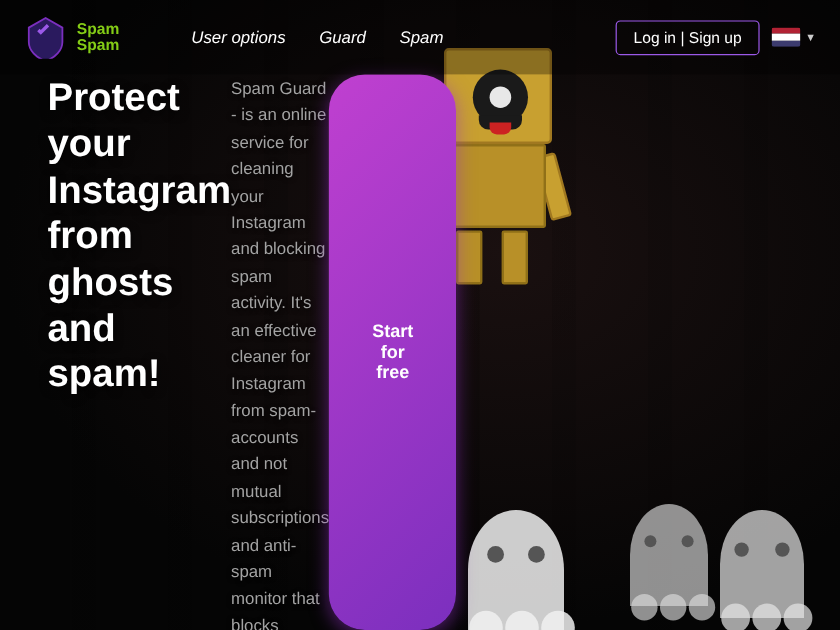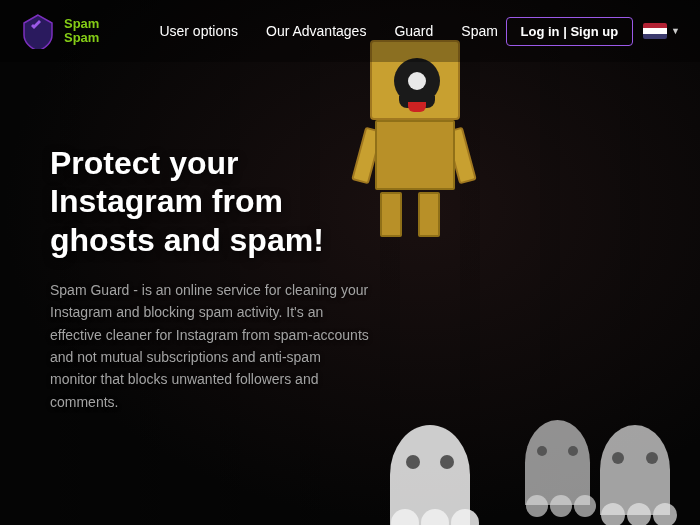--- a/index.html
+++ b/index.html
@@ -268,20 +268,21 @@
       color: #84cc16;
       text-align: center;
     }
 
     .nav-links {
       display: flex;
       align-items: center;
       gap: 28px;
       margin-left: 60px;
       flex: 1;
+      font-style: italic;
     }
 
     .nav-link {
       color: #fff;
       text-decoration: none;
       font-size: 14px;
       font-weight: 400;
       cursor: pointer;
       transition: color 0.2s;
     }
@@ -294,21 +295,20 @@
 
     .btn-login-signup {
       border: 1px solid #9b59e8;
       background: transparent;
       color: #fff;
       font-size: 13px;
       padding: 6px 14px;
       border-radius: 4px;
       cursor: pointer;
       white-space: nowrap;
-      font-weight: bold;
     }
 
     .lang-selector {
       display: flex;
       align-items: center;
       gap: 4px;
       cursor: pointer;
       color: #fff;
       font-size: 13px;
     }
@@ -326,21 +326,21 @@
     .flag-icon .stripe-blue { flex: 1; background: #3C3B6E; }
 
     
     .hero-content {
       position: absolute;
       top: 62px;
       left: 0;
       right: 0;
       bottom: 0;
       display: flex;
-      flex-direction: column;
+      flex-direction: row;
       justify-content: center;
       padding: 0 50px;
       z-index: 5;
       max-width: 420px;
     }
 
     .hero-title {
       font-size: 32px;
       font-weight: 700;
       color: #ffffff;
@@ -442,34 +442,34 @@
       <path d="M14 16l-3-3 2-2 1 1 5-5 2 2-7 7z" fill="#9b59e8"></path>
     </svg>
     <div class="logo-text">
       <span>Spam</span>
       <span>Spam</span>
     </div>
   </div>
 
   <div class="nav-links">
     <a class="nav-link">User options</a>
-    <a class="nav-link">Our Advantages</a>
     <a class="nav-link">Guard</a>
     <a class="nav-link">Spam</a>
   </div>
 
   <div class="nav-right">
     <button class="btn-login-signup">Log in | Sign up</button>
     <div class="lang-selector">
       <div class="flag-icon">
         <div class="stripe-red"></div>
         <div class="stripe-white"></div>
         <div class="stripe-blue"></div>
       </div>
       <span class="chevron-down">▼</span>
     </div>
   </div>
 </nav>
 
 <div class="hero-content">
   <h1 class="hero-title">Protect your Instagram from ghosts and spam!</h1>
   <p class="hero-description">Spam Guard - is an online service for cleaning your Instagram and blocking spam activity. It's an effective cleaner for Instagram from spam-accounts and not mutual subscriptions and anti-spam monitor that blocks unwanted followers and comments.</p>
+  <button class="btn-start">Start for free</button>
 </div>
 
 </body></html>

